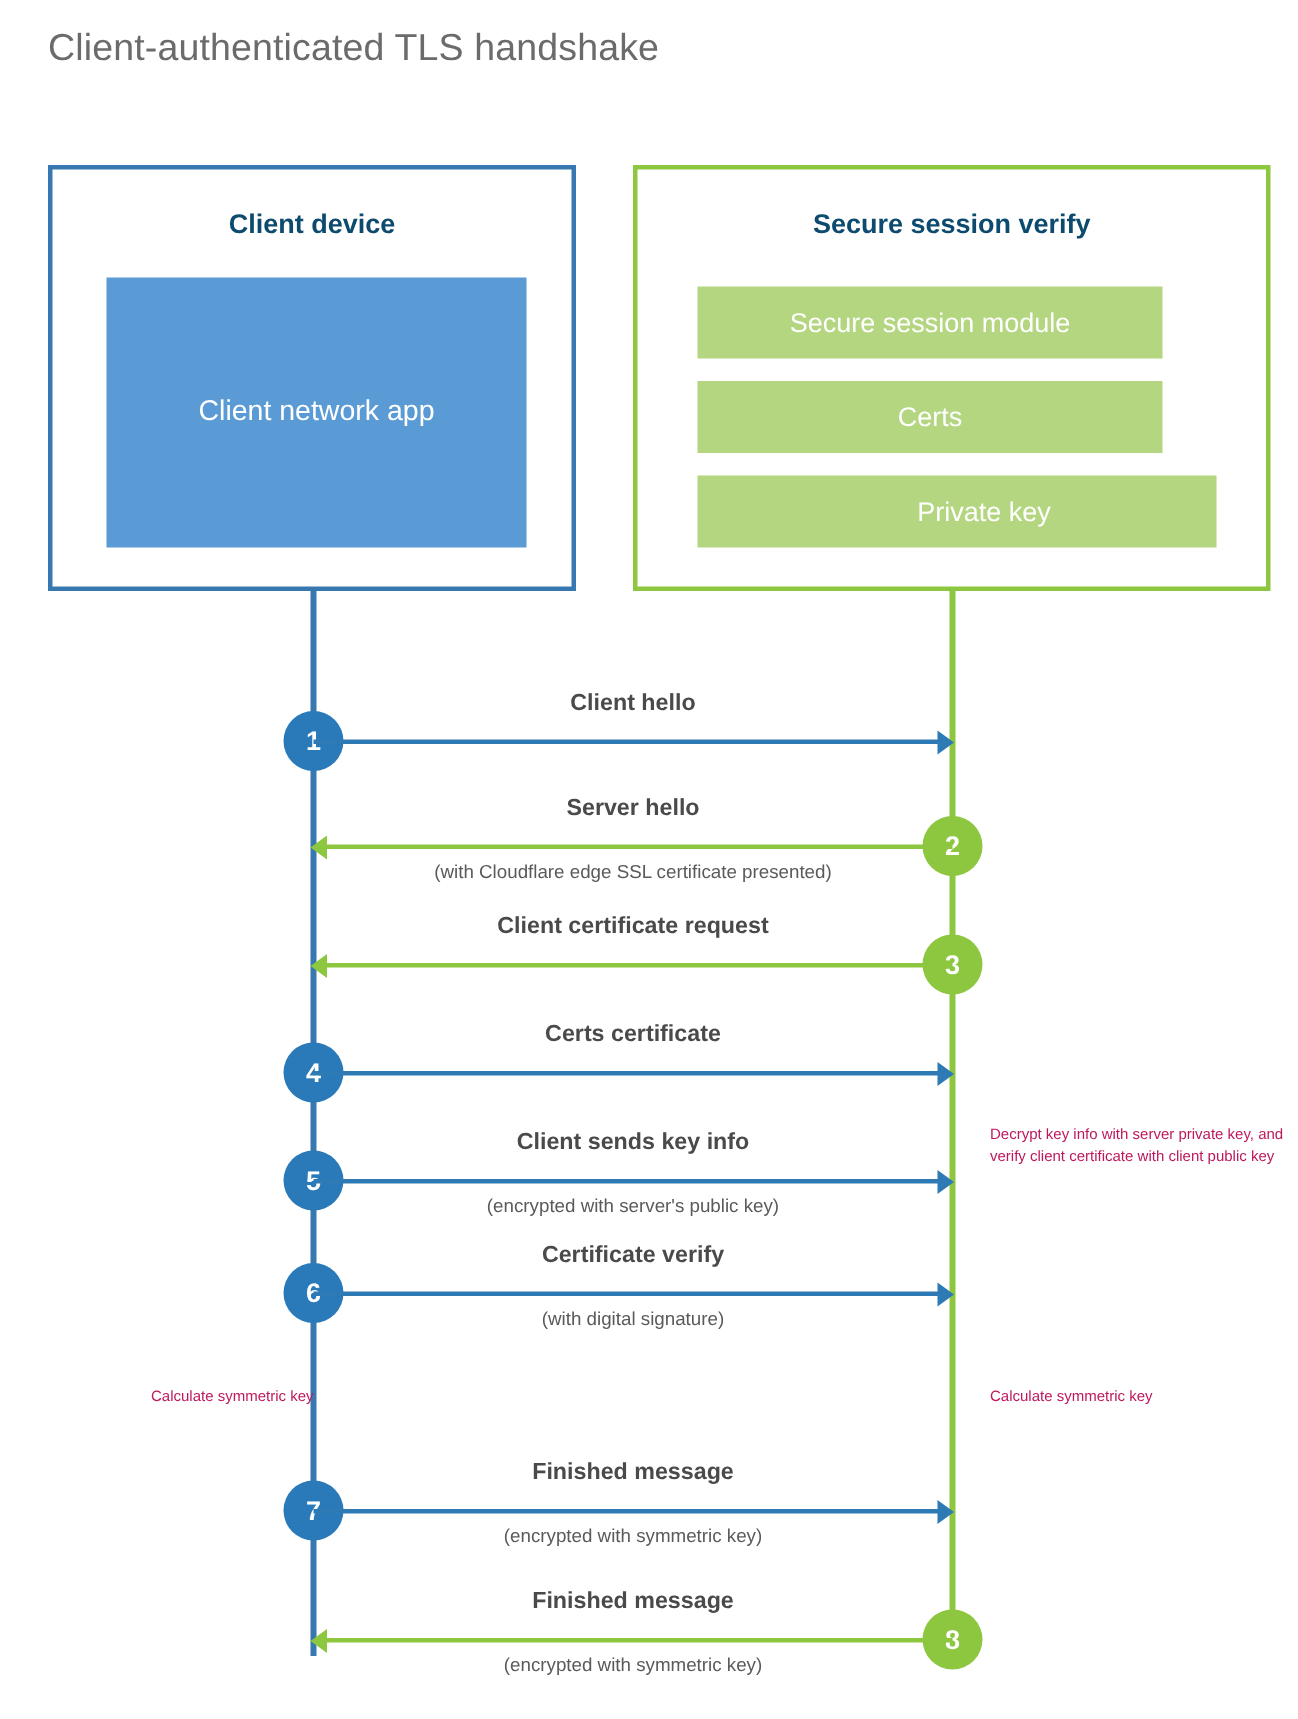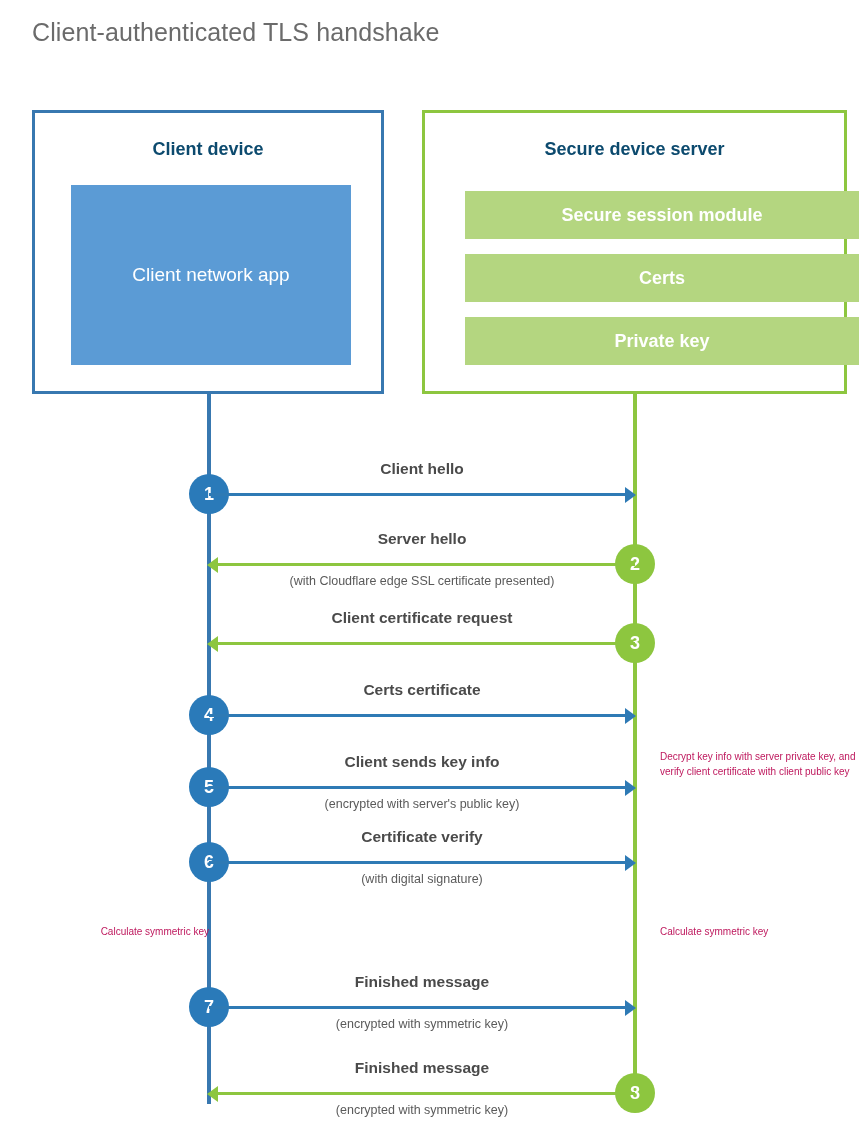--- a/index.html
+++ b/index.html
@@ -28,28 +28,28 @@
   }
 
   .client-app{
     position:absolute;left:36px;top:72px;width:280px;height:180px;
     background:#5b9bd5;color:#ffffff;
     display:flex;align-items:center;justify-content:center;text-align:left;
     font-size:19px;line-height:1.35;font-weight:400;
   }
 
   .srv-bar{
-    position:absolute;left:40px;width:394px;height:48px;
+    position:absolute;left:40px;width:310px;height:48px;
     background:#b4d680;color:#ffffff;
     display:flex;align-items:center;justify-content:center;
-    font-size:18px;font-weight:700;
+    font-size:18px;font-weight:400;
   }
   .srv-bar.b0{top:78px;}
   .srv-bar.b1{top:141px;}
-  .srv-bar.b2{top:204px;}
+  .srv-bar.b2{top:204px;padding-left:36px;}
 
   
   .lifeline{position:absolute;width:4px;}
   .lifeline.client{left:207px;top:392px;height:712px;background:#3878b0;}
   .lifeline.server{left:633px;top:392px;height:702px;background:#8dc63f;}
 
   
   .msg{position:absolute;left:0;width:865px;height:0;}
   .arrow-line{position:absolute;height:3px;top:-1px;}
   .arrow-head{position:absolute;width:0;height:0;top:-7px;}
@@ -98,21 +98,21 @@
 <div class="stage">
 
   <div class="title">Client-authenticated TLS handshake</div>
 
   <div class="box client">
     <div class="box-title">Client device</div>
     <div class="client-app">Client network app</div>
   </div>
 
   <div class="box server">
-    <div class="box-title">Secure device server</div>
+    <div class="box-title">Secure session verify</div>
     <div class="srv-bar b0">Secure session module</div>
     <div class="srv-bar b1">Certs</div>
     <div class="srv-bar b2">Private key</div>
   </div>
 
   <div class="lifeline client"></div>
   <div class="lifeline server"></div>
 
   <div id="messages">
       <div class="step blue" style="top: 474px;">1</div>

